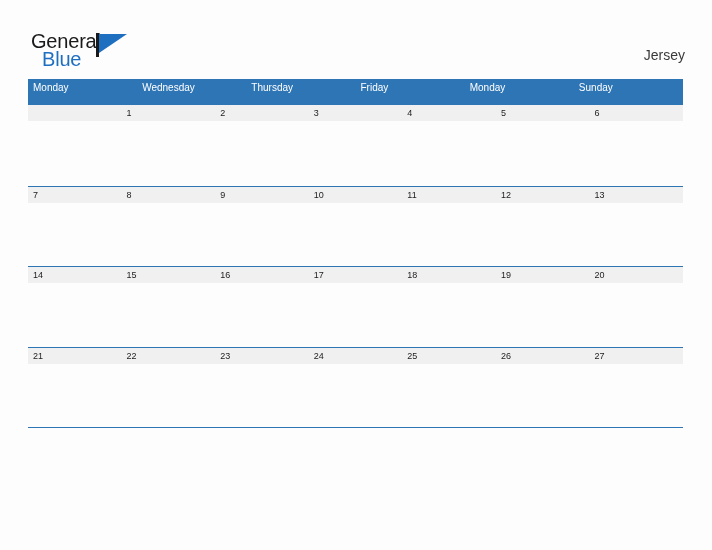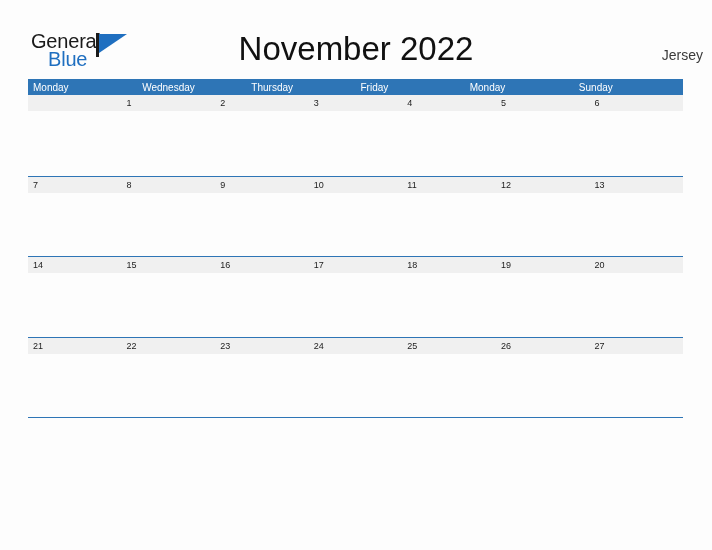--- a/index.html
+++ b/index.html
@@ -39,21 +39,21 @@
     position: absolute;
     left: 0;
     top: 0;
     font-size: 20px;
     color: #1a1a1a;
     letter-spacing: -0.2px;
     font-family: "Liberation Sans", sans-serif;
   }
   .logo-blue {
     position: absolute;
-    left: 17px;
+    left: 11px;
     top: 18px;
     font-size: 20px;
     color: #1f6fc0;
     letter-spacing: -0.2px;
     font-family: "Liberation Sans", sans-serif;
   }
   .logo-flag {
     position: absolute;
     left: 65px;
     top: 2px;
@@ -72,39 +72,39 @@
     font-size: 33px;
     font-weight: 400;
     color: #111111;
     letter-spacing: 0px;
     font-family: "Liberation Sans", sans-serif;
   }
 
   
   .locale {
     position: absolute;
-    right: 9px;
+    right: 27px;
     top: 47px;
     font-size: 14px;
     color: #3a3a3a;
     font-family: "Liberation Sans", sans-serif;
   }
 
   
   .calendar {
     position: absolute;
     left: 28px;
     top: 79px;
     width: 655px;
   }
 
   .weekday-header {
     display: flex;
     width: 100%;
-    height: 16px;
+    height: 26px;
     background: #2e75b6;
   }
   .weekday-cell {
     flex: 1 1 0;
     color: #ffffff;
     font-size: 10px;
     line-height: 17px;
     padding-left: 5px;
     box-sizing: border-box;
     font-family: "Liberation Sans", sans-serif;
@@ -157,21 +157,20 @@
     <span class="logo-general">General</span>
     <span class="logo-blue">Blue</span>
     <span class="logo-flag">
       <svg width="32" height="24" viewBox="0 0 32 24" xmlns="http://www.w3.org/2000/svg">
         <rect x="0" y="0" width="3" height="24" fill="#1a1a1a"></rect>
         <polygon points="3,1 31,1 3,20" fill="#1f6fc0"></polygon>
       </svg>
     </span>
   </div>
 
-  <div class="title">November 2022</div>
 
   <div class="locale">Jersey</div>
 </div>
 
 <div class="calendar">
 
   <div class="weekday-header">
     <div class="weekday-cell">Monday</div>
     <div class="weekday-cell">Wednesday</div>
     <div class="weekday-cell">Thursday</div>

